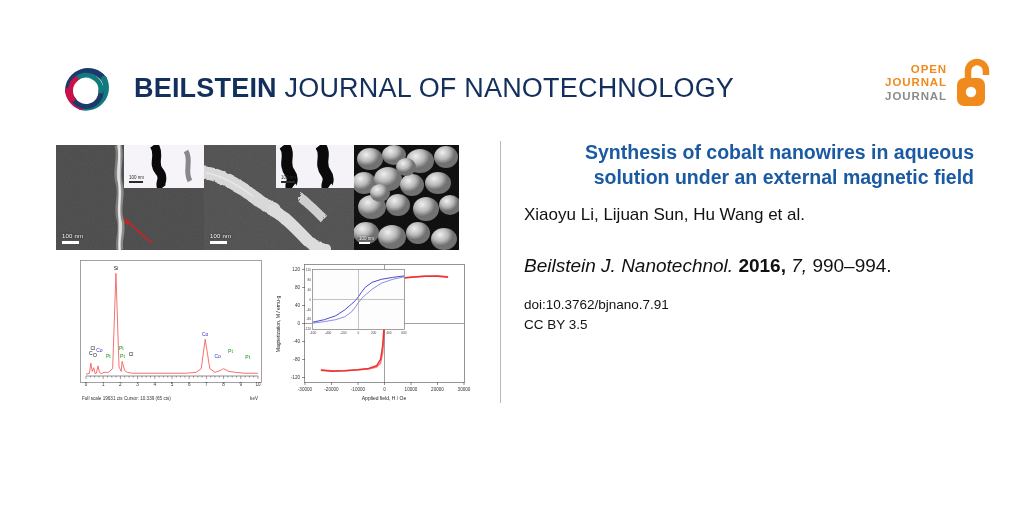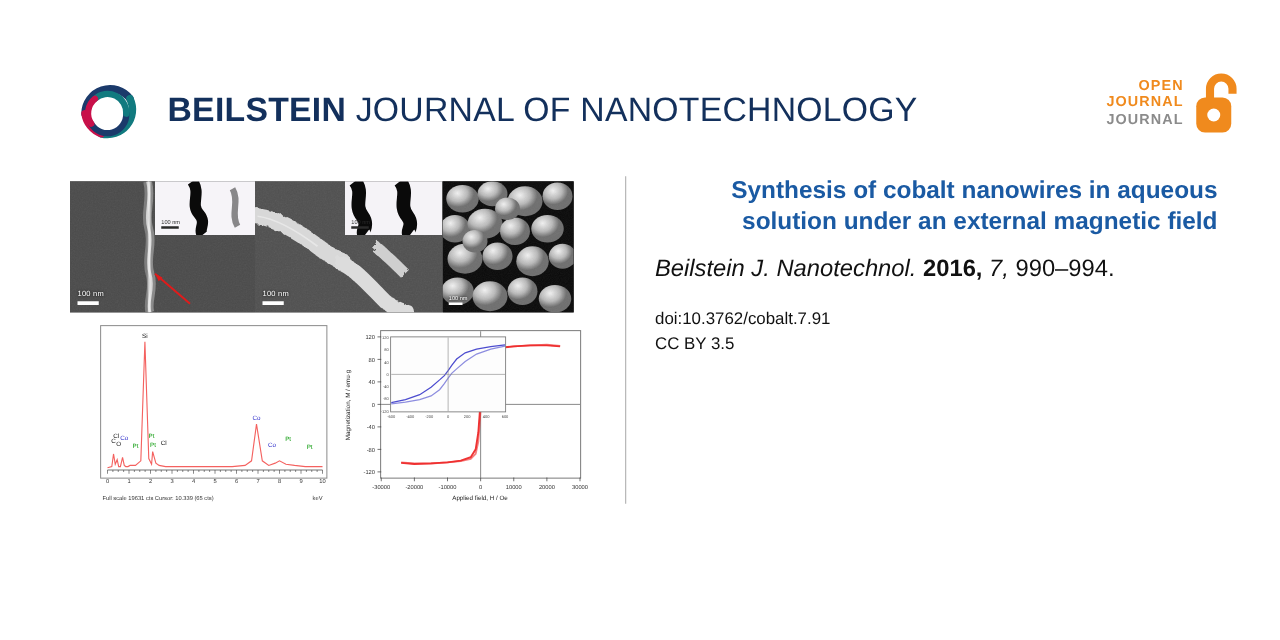--- a/index.html
+++ b/index.html
@@ -101,28 +101,29 @@
           <circle cx="17" cy="34" r="5.2" fill="#ffffff"></circle>
         </svg>
       </div>
     </div>
   </div>
 
   <div class="divider"></div>
 
   <div class="right">
     <h1 class="title">Synthesis of cobalt nanowires in aqueous solution under an external magnetic field</h1>
+    <div class="authors">Xiaoyu Li, Lijuan Sun, Hu Wang et al.</div>
     <div class="cite">
       <i>Beilstein J. Nanotechnol.</i>
       <b>2016,</b>
       <i>7,</i>
       <span>990–994.</span>
     </div>
     <div class="doi">
-      <div>doi:10.3762/cobalt.7.91</div>
+      <div>doi:10.3762/bjnano.7.91</div>
       <div>CC BY 3.5</div>
     </div>
   </div>
 
   <div class="sem">
 
     <div class="sem-panel p1">
       <svg width="148" height="105" viewBox="0 0 148 105">
         <defs>
           <linearGradient id="wg" x1="0" x2="1">

